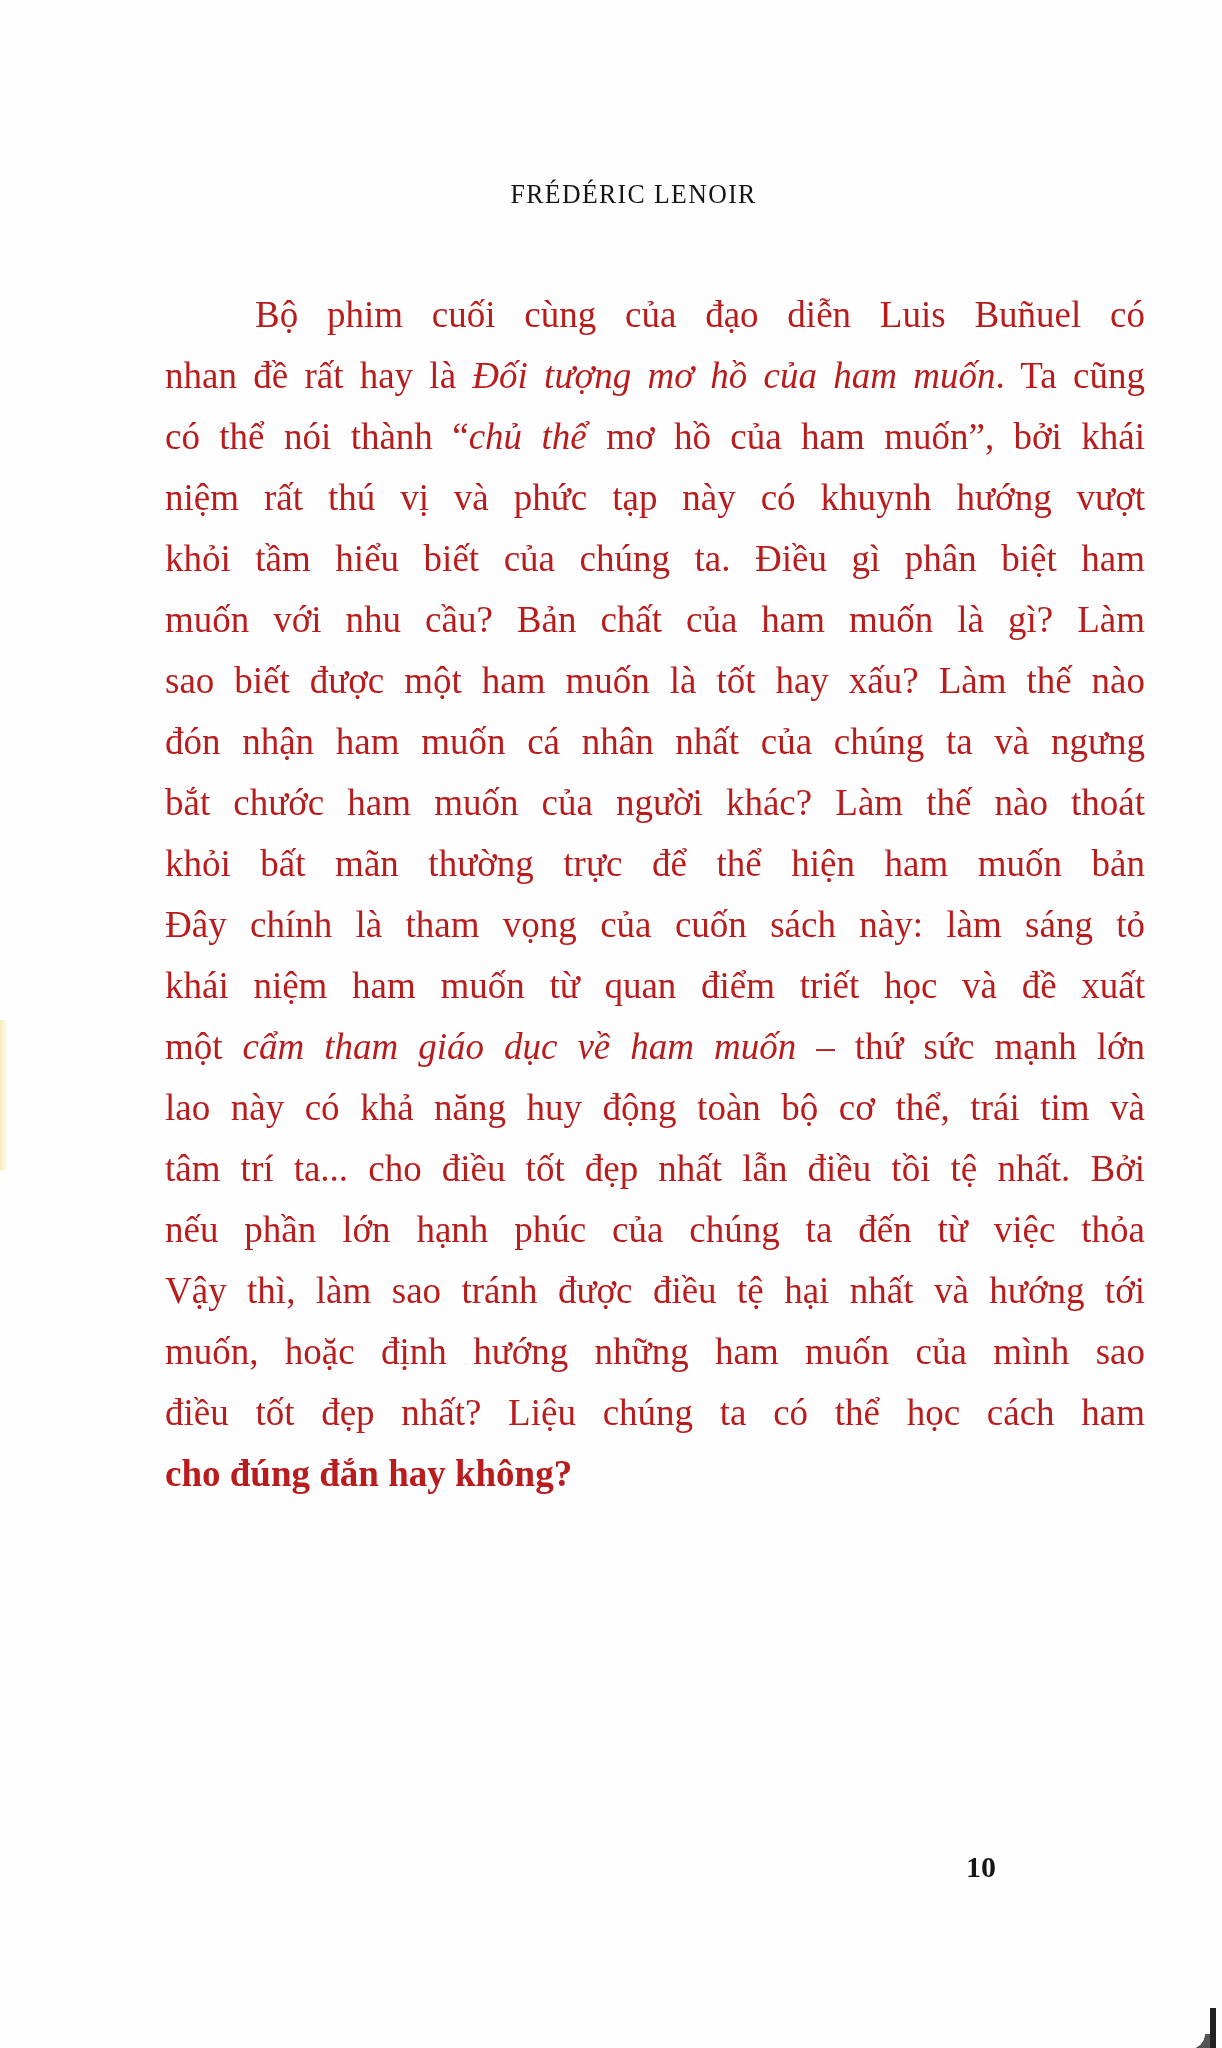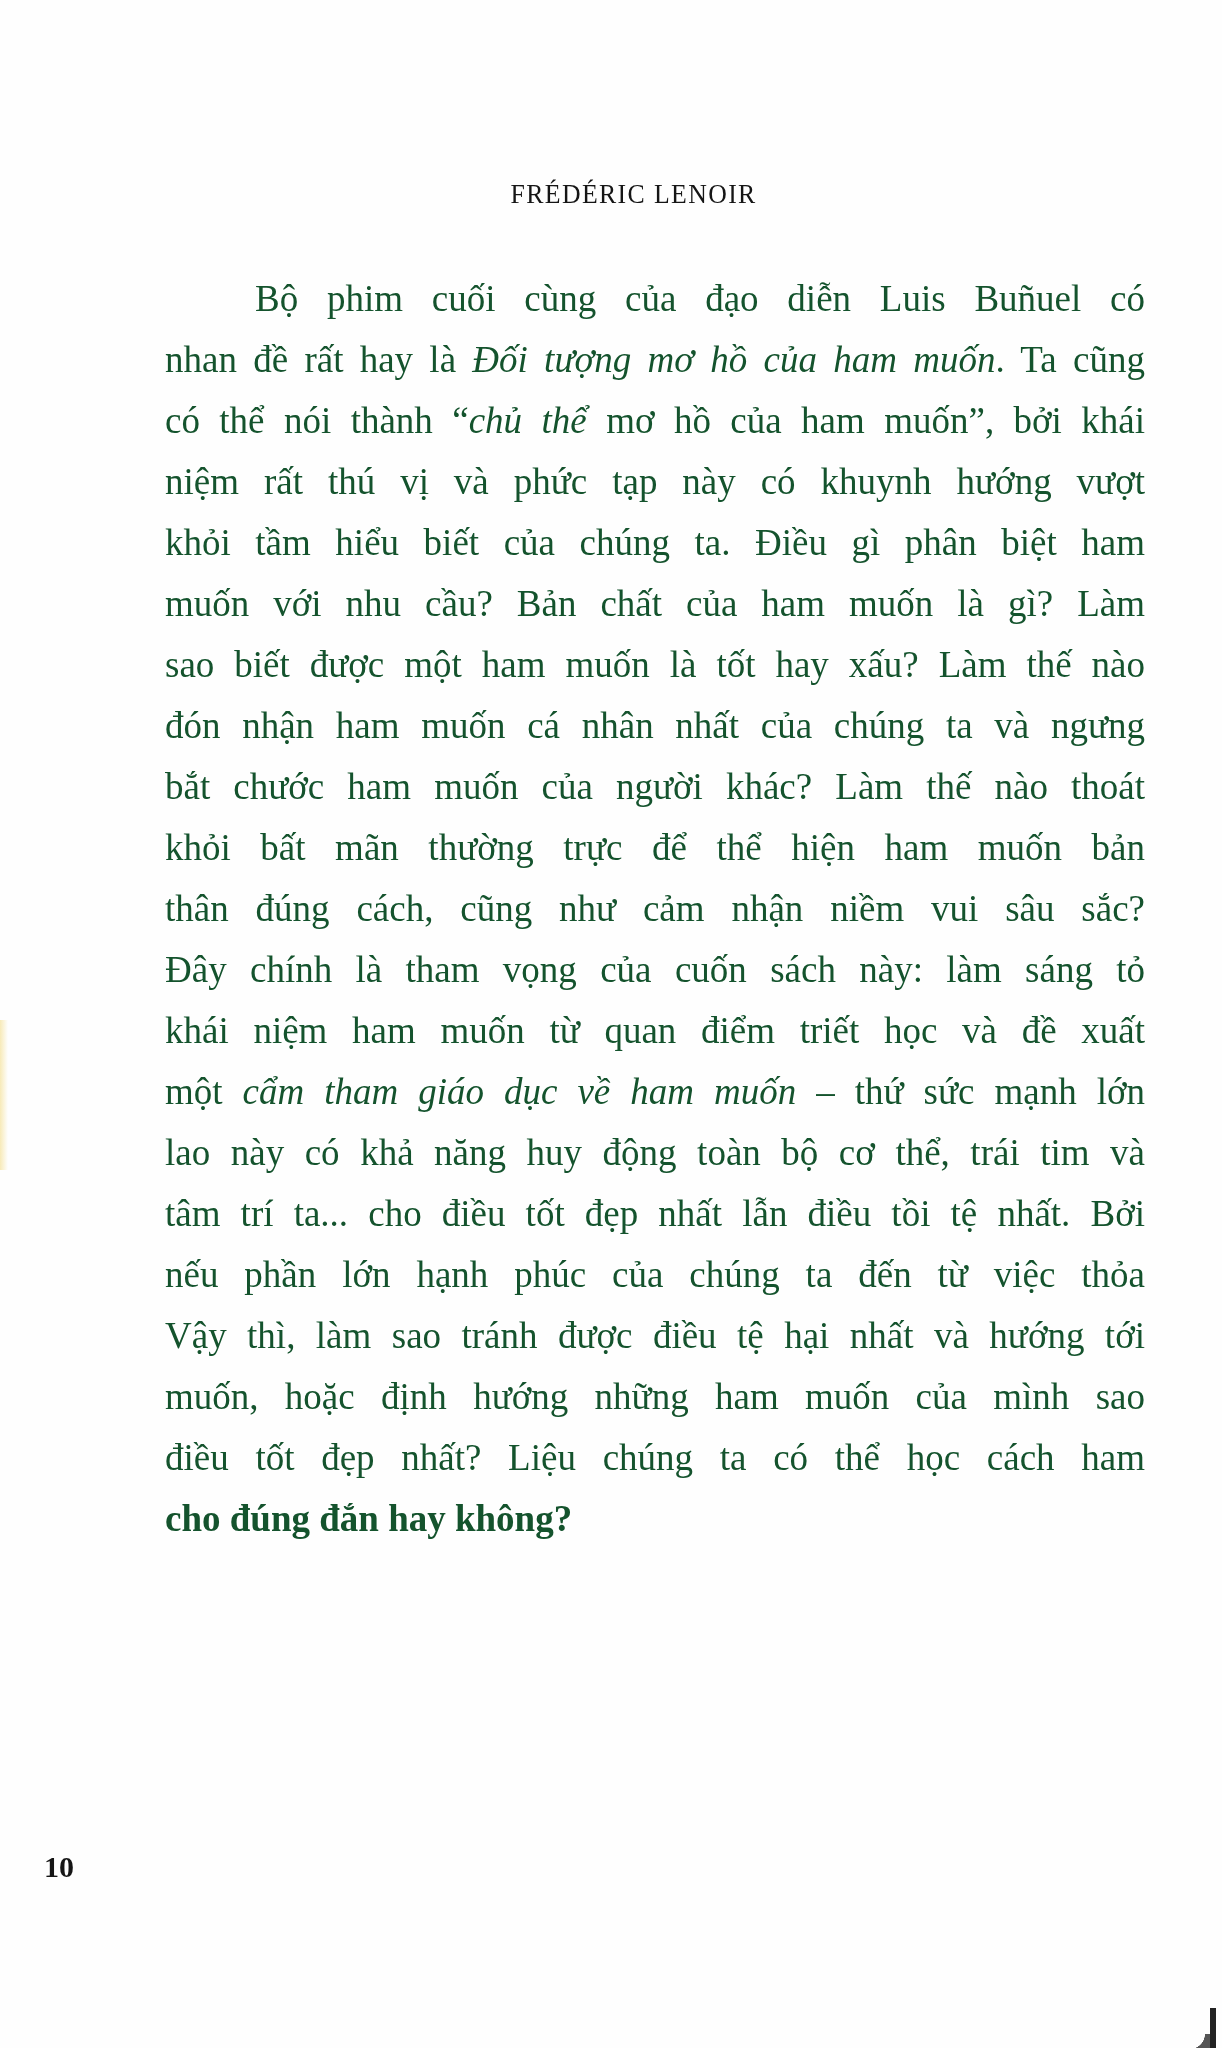--- a/index.html
+++ b/index.html
@@ -31,27 +31,27 @@
       font-size: 28px;
       letter-spacing: 1.5px;
       color: #151515;
       transform: scaleX(0.92);
       transform-origin: 652px 0;
       padding-left: 42px;
       box-sizing: border-box;
     }
     .body-text {
       position: absolute;
-      top: 268px;
+      top: 284px;
       left: 165px;
       width: 980px;
       font-family: "Liberation Serif", "DejaVu Serif", serif;
       font-size: 37px;
       line-height: 61px;
-      color: #14532d;
+      color: #b91c1c;
     }
     .line {
       display: block;
       white-space: nowrap;
       text-align: justify;
       text-align-last: justify;
       height: 61px;
     }
     .line.last {
       text-align-last: left;
@@ -61,21 +61,21 @@
       padding-left: 90px;
     }
     .line em, .line i {
       font-style: italic;
     }
     .page-number {
       position: absolute;
       top: 1850px;
       left: 0;
       width: 996px;
-      text-align: left;
+      text-align: right;
       font-family: "Liberation Serif", "DejaVu Serif", serif;
       font-weight: bold;
       font-size: 30px;
       color: #151515;
       padding-left: 44px;
       box-sizing: border-box;
     }
     .edge-left {
       position: absolute;
       left: 0;
@@ -115,21 +115,20 @@
     <span class="line indent"><span>Bộ phim cuối cùng của đạo diễn Luis Buñuel có</span></span>
     <span class="line"><span>nhan đề rất hay là </span><em>Đối tượng mơ hồ của ham muốn</em><span>. Ta cũng</span></span>
     <span class="line"><span>có thể nói thành “</span><em>chủ thể</em><span> mơ hồ của ham muốn”, bởi khái</span></span>
     <span class="line">niệm rất thú vị và phức tạp này có khuynh hướng vượt</span>
     <span class="line">khỏi tầm hiểu biết của chúng ta. Điều gì phân biệt ham</span>
     <span class="line">muốn với nhu cầu? Bản chất của ham muốn là gì? Làm</span>
     <span class="line">sao biết được một ham muốn là tốt hay xấu? Làm thế nào</span>
     <span class="line">đón nhận ham muốn cá nhân nhất của chúng ta và ngưng</span>
     <span class="line">bắt chước ham muốn của người khác? Làm thế nào thoát</span>
     <span class="line">khỏi bất mãn thường trực để thể hiện ham muốn bản</span>
-    <span class="line">thân đúng cách, cũng như cảm nhận niềm vui sâu sắc?</span>
     <span class="line">Đây chính là tham vọng của cuốn sách này: làm sáng tỏ</span>
     <span class="line">khái niệm ham muốn từ quan điểm triết học và đề xuất</span>
     <span class="line"><span>một </span><em>cẩm tham giáo dục về ham muốn</em><span> – thứ sức mạnh lớn</span></span>
     <span class="line">lao này có khả năng huy động toàn bộ cơ thể, trái tim và</span>
     <span class="line">tâm trí ta... cho điều tốt đẹp nhất lẫn điều tồi tệ nhất. Bởi</span>
     <span class="line">nếu phần lớn hạnh phúc của chúng ta đến từ việc thỏa</span>
     <span class="line">Vậy thì, làm sao tránh được điều tệ hại nhất và hướng tới</span>
     <span class="line">muốn, hoặc định hướng những ham muốn của mình sao</span>
     <span class="line">điều tốt đẹp nhất? Liệu chúng ta có thể học cách ham</span>
     <span class="line last">cho đúng đắn hay không?</span>

